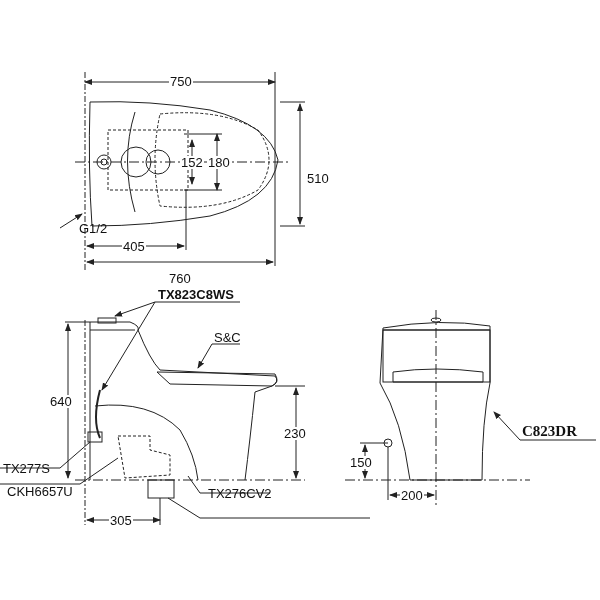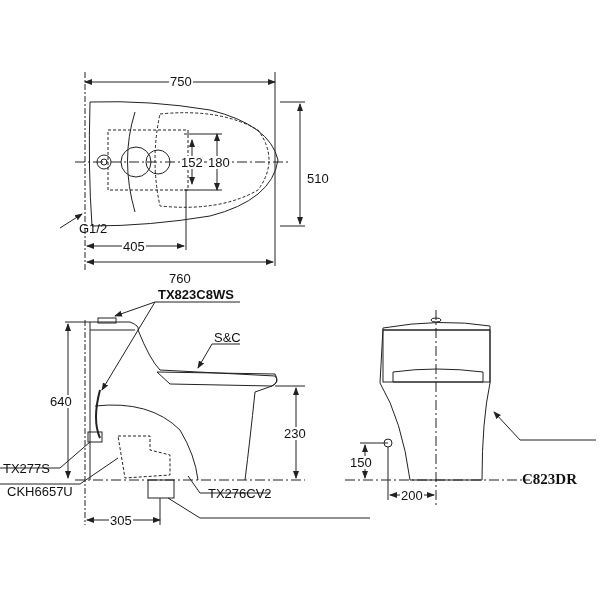--- a/index.html
+++ b/index.html
@@ -105,16 +105,16 @@
 
 <span class="lbl bold" style="left:158px;top:288px;">TX823C8WS</span>
 <span class="lbl" style="left:214px;top:331px;text-align:center;">S&amp;C</span>
 <span class="lbl bg" style="left:49px;top:395px;">640</span>
 <span class="lbl bg" style="left:283px;top:427px;">230</span>
 <span class="lbl" style="left:3px;top:462px;">TX277S</span>
 <span class="lbl" style="left:7px;top:485px;text-align:center;">CKH6657U</span>
 <span class="lbl" style="left:208px;top:487px;">TX276CV2</span>
 <span class="lbl bg" style="left:109px;top:514px;">305</span>
 
-<span class="lbl serif" style="left:522px;top:424px;margin-top:48px;">C823DR</span>
+<span class="lbl serif" style="left:522px;top:424px;">C823DR</span>
 <span class="lbl bg" style="left:349px;top:456px;">150</span>
 <span class="lbl bg" style="left:400px;top:489px;">200</span>
 </div>
 
 </body></html>

